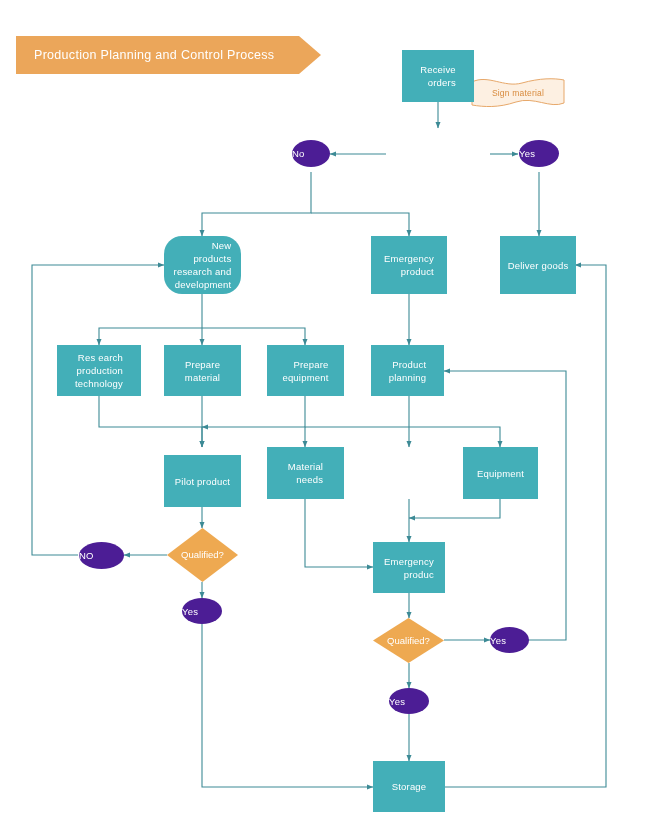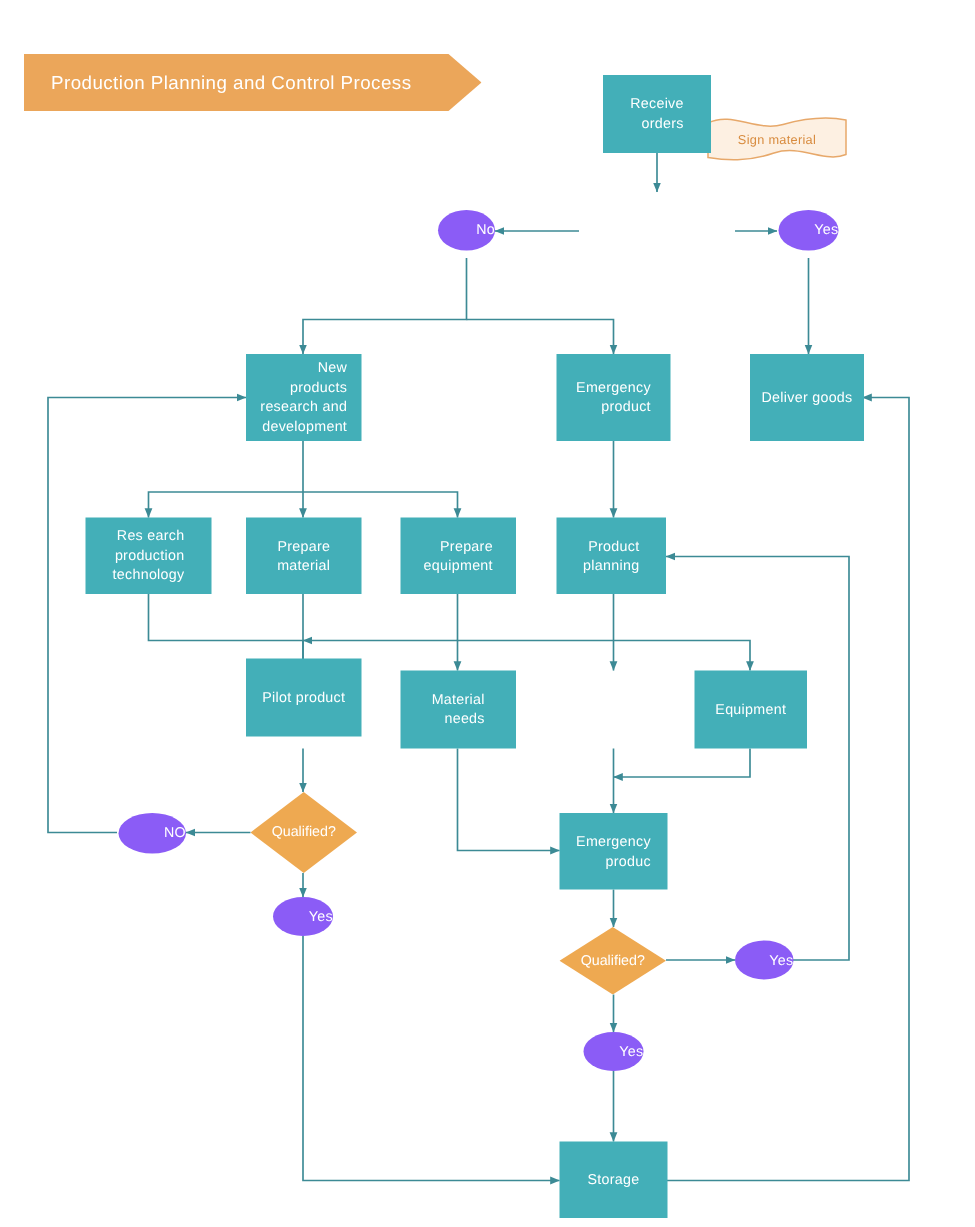--- a/index.html
+++ b/index.html
@@ -94,25 +94,25 @@
     color: #ffffff;
     font-size: 9.5px;
     line-height: 12px;
     white-space: pre-line;
   }
 
   
   .ellipse {
     position: absolute;
     box-sizing: border-box;
-    background: #8b5cf6;
+    background: #4c1d95;
     border-radius: 50%;
     display: flex;
     align-items: center;
-    justify-content: flex-end;
+    justify-content: flex-start;
     color: #ffffff;
     font-size: 9.5px;
     letter-spacing: .2px;
   }
 
   
   .note {
     position: absolute;
     left: 470px;
     top: 76px;
@@ -232,21 +232,21 @@
 
 
   <div class="ellipse" style="left:292px;top:140px;width:38px;height:27px;">
     <span>No</span>
   </div>
 
   <div class="ellipse" style="left:519px;top:140px;width:40px;height:27px;">
     <span>Yes</span>
   </div>
 
-  <div class="node box" style="left:164px;top:236px;width:77px;height:58px;">
+  <div class="node box" style="left:164px;top:236px;width:77px;height:58px;border-radius:18px;">
     <span class="txt">New
 products
 research and
 development</span>
   </div>
 
   <div class="node box" style="left:371px;top:236px;width:76px;height:58px;">
     <span class="txt">Emergency
 product</span>
   </div>
@@ -269,21 +269,21 @@
   <div class="node box" style="left:267px;top:345px;width:77px;height:51px;">
     <span class="txt">Prepare
 equipment</span>
   </div>
 
   <div class="node box" style="left:371px;top:345px;width:73px;height:51px;">
     <span class="txt">Product
 planning</span>
   </div>
 
-  <div class="node box" style="left:164px;top:439px;width:77px;height:52px;">
+  <div class="node box" style="left:164px;top:455px;width:77px;height:52px;">
     <span class="txt">Pilot product</span>
   </div>
 
   <div class="node box" style="left:267px;top:447px;width:77px;height:52px;">
     <span class="txt">Material
 needs</span>
   </div>
 
 
   <div class="node box" style="left:463px;top:447px;width:75px;height:52px;">

